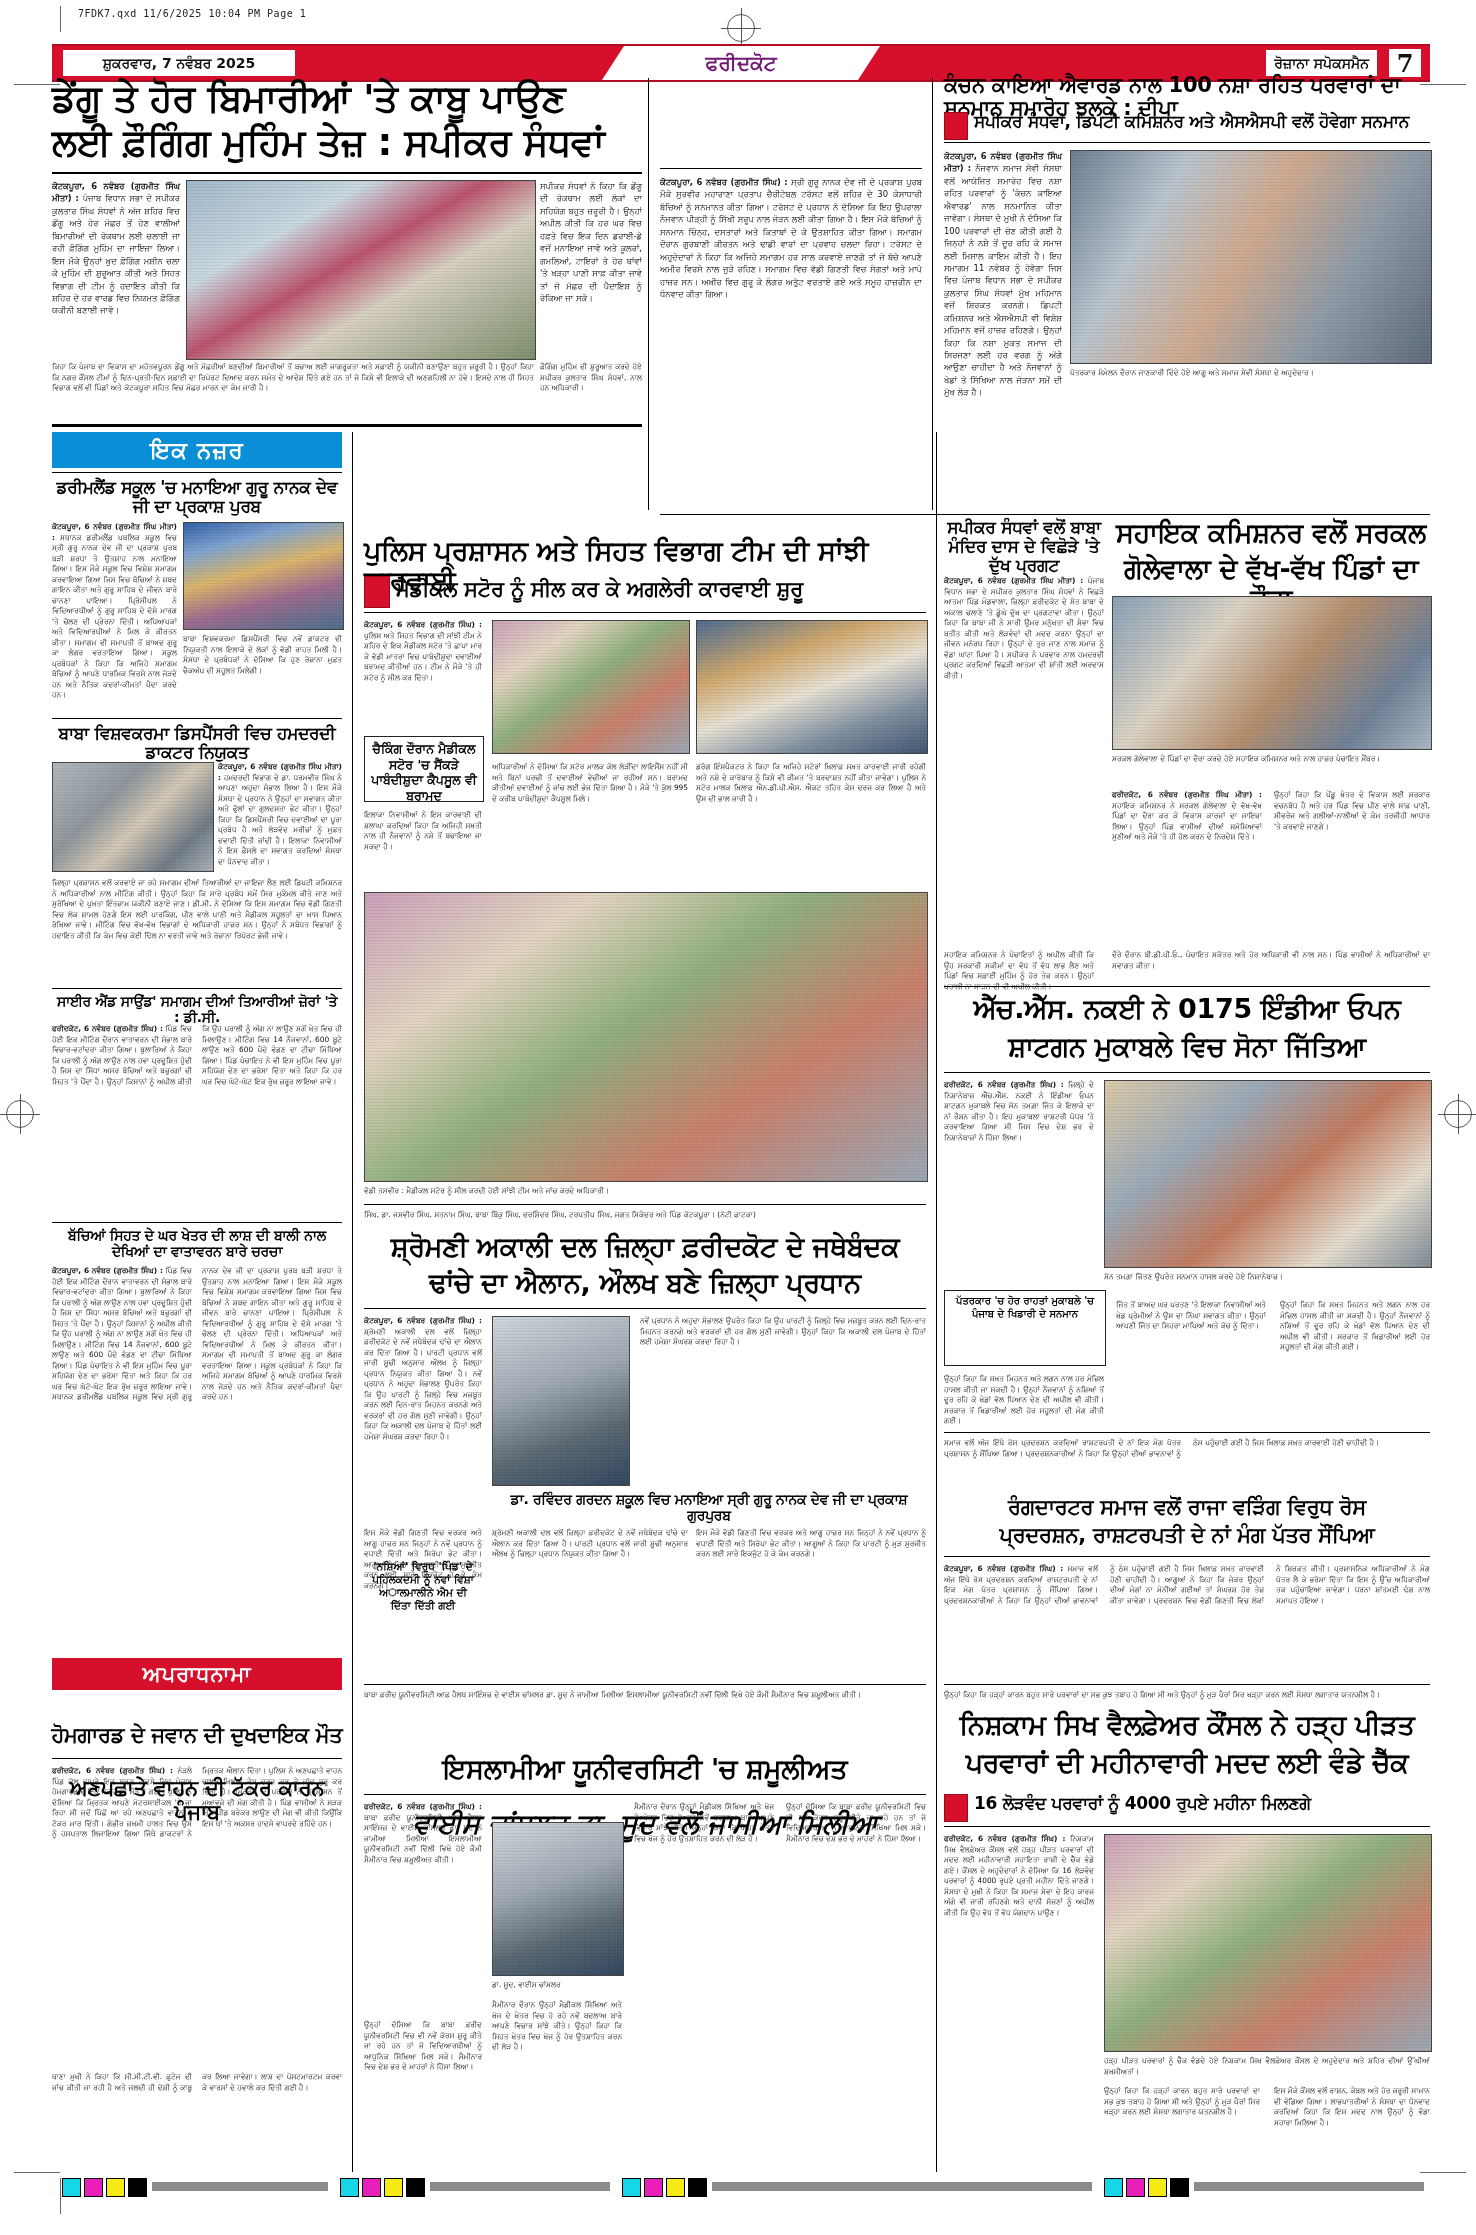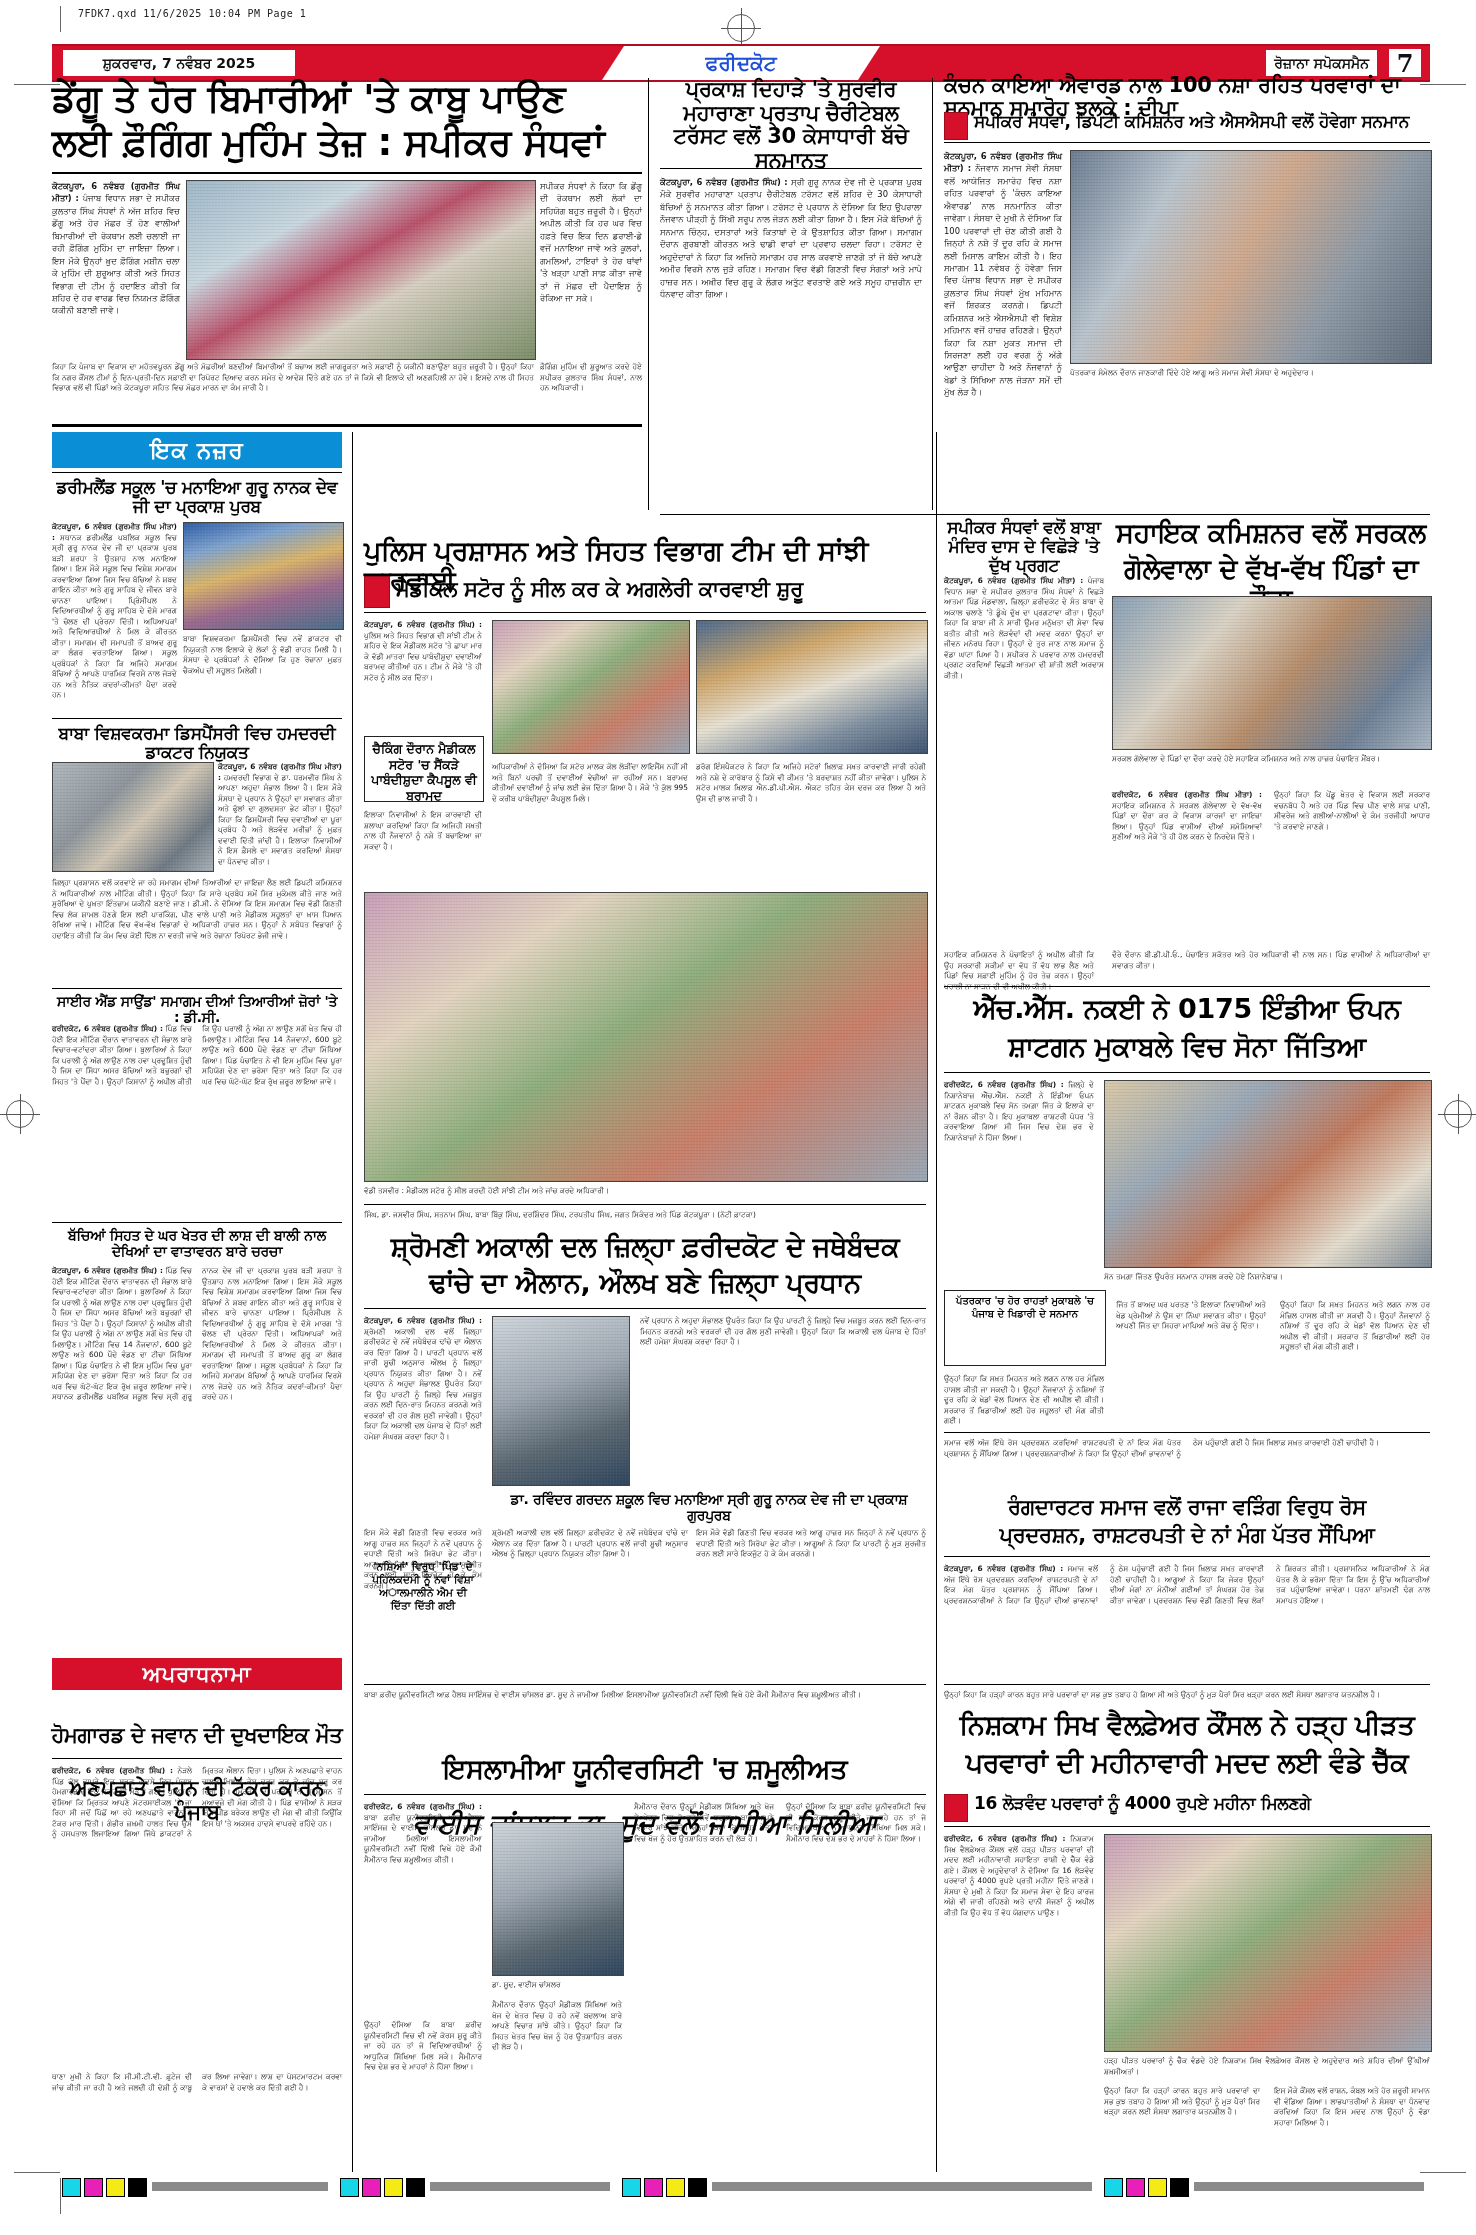--- a/index.html
+++ b/index.html
@@ -20,21 +20,21 @@
   .cropmark{position:absolute;background:#666;}
 
   
   .masthead{position:absolute;left:52px;top:44px;width:1378px;height:34px;
             background:#d6102a;border-top:2px solid #b00c22;border-bottom:2px solid #b00c22;}
   .md-date{position:absolute;left:10px;top:3px;height:26px;min-width:212px;background:#fff;
            border:1px solid #d6102a;display:flex;align-items:center;justify-content:center;
            font-size:14px;font-weight:bold;color:#111;padding:0 10px;}
   .md-city{position:absolute;left:50%;transform:translateX(-50%);top:0px;height:34px;width:278px;
            background:#fff;display:flex;align-items:center;justify-content:center;
-           font-size:20px;font-weight:bold;color:#1d4ed8;
+           font-size:20px;font-weight:bold;color:#701a75;
            clip-path:polygon(22px 0,100% 0,calc(100% - 22px) 100%,0 100%);}
   .md-city::before{content:"";position:absolute;left:-24px;top:0;width:0;height:0;
            border-top:17px solid transparent;border-bottom:17px solid transparent;border-right:24px solid #fff;}
   .md-city::after{content:"";position:absolute;right:-24px;top:0;width:0;height:0;
            border-top:17px solid transparent;border-bottom:17px solid transparent;border-left:24px solid #fff;}
   .md-brand{position:absolute;right:52px;top:3px;height:26px;background:#fff;border:1px solid #d6102a;
             display:flex;align-items:center;padding:0 8px;font-size:14px;font-weight:bold;color:#111;}
   .md-pageno{position:absolute;right:8px;top:2px;width:32px;height:28px;background:#fff;
              border:1px solid #d6102a;display:flex;align-items:center;justify-content:center;
              font-size:24px;font-weight:bold;color:#111;font-family:"DejaVu Serif","Liberation Serif",serif;}
@@ -128,21 +128,20 @@
       <div class="grain"></div>
     </div>
 
   <div class="col body" style="left:540px;top:180px;width:102px;height:175px;">ਸਪੀਕਰ ਸੰਧਵਾਂ ਨੇ ਕਿਹਾ ਕਿ ਡੇਂਗੂ ਦੀ ਰੋਕਥਾਮ ਲਈ ਲੋਕਾਂ ਦਾ ਸਹਿਯੋਗ ਬਹੁਤ ਜ਼ਰੂਰੀ ਹੈ। ਉਨ੍ਹਾਂ ਅਪੀਲ ਕੀਤੀ ਕਿ ਹਰ ਘਰ ਵਿਚ ਹਫ਼ਤੇ ਵਿਚ ਇਕ ਦਿਨ ਡਰਾਈ-ਡੇ ਵਜੋਂ ਮਨਾਇਆ ਜਾਵੇ ਅਤੇ ਕੂਲਰਾਂ, ਗਮਲਿਆਂ, ਟਾਇਰਾਂ ਤੇ ਹੋਰ ਥਾਂਵਾਂ 'ਤੇ ਖੜ੍ਹਾ ਪਾਣੀ ਸਾਫ਼ ਕੀਤਾ ਜਾਵੇ ਤਾਂ ਜੋ ਮੱਛਰ ਦੀ ਪੈਦਾਇਸ਼ ਨੂੰ ਰੋਕਿਆ ਜਾ ਸਕੇ।</div>
 
   <div class="col body tiny" style="left:52px;top:362px;width:482px;height:52px;">ਕਿਹਾ ਕਿ ਪੰਜਾਬ ਦਾ ਵਿਕਾਸ ਦਾ ਮਹੱਤਵਪੂਰਨ ਡੇਂਗੂ ਅਤੇ ਮੱਛਰੀਆਂ ਬਣਦੀਆਂ ਬਿਮਾਰੀਆਂ ਤੋਂ ਬਚਾਅ ਲਈ ਜਾਗਰੂਕਤਾ ਅਤੇ ਸਫ਼ਾਈ ਨੂੰ ਯਕੀਨੀ ਬਣਾਉਣਾ ਬਹੁਤ ਜ਼ਰੂਰੀ ਹੈ। ਉਨ੍ਹਾਂ ਕਿਹਾ ਕਿ ਨਗਰ ਕੌਂਸਲ ਟੀਮਾਂ ਨੂੰ ਦਿਨ-ਪ੍ਰਤੀ-ਦਿਨ ਸਫ਼ਾਈ ਦਾ ਰਿਪੋਰਟ ਦਿਆਦ ਕਰਨ ਸਮੇਤ ਦੇ ਆਦੇਸ਼ ਦਿੱਤੇ ਗਏ ਹਨ ਤਾਂ ਜੋ ਕਿਸੇ ਵੀ ਇਲਾਕੇ ਦੀ ਅਣਗਹਿਲੀ ਨਾ ਹੋਵੇ। ਇਸਦੇ ਨਾਲ ਹੀ ਸਿਹਤ ਵਿਭਾਗ ਵਲੋਂ ਵੀ ਪਿੰਡਾਂ ਅਤੇ ਕੋਟਕਪੂਰਾ ਸਹਿਤ ਵਿਚ ਮੱਛਰ ਮਾਰਨ ਦਾ ਕੰਮ ਜਾਰੀ ਹੈ।</div>
   <div class="col body tiny" style="left:540px;top:362px;width:102px;height:52px;">ਫ਼ੌਗਿੰਗ ਮੁਹਿੰਮ ਦੀ ਸ਼ੁਰੂਆਤ ਕਰਦੇ ਹੋਏ ਸਪੀਕਰ ਕੁਲਤਾਰ ਸਿੰਘ ਸੰਧਵਾਂ, ਨਾਲ ਹਨ ਅਧਿਕਾਰੀ।</div>
 
   <div class="rule-v" style="left:648px;top:78px;height:432px;"></div>
 
-  <div class="col hl hl-md ctr" style="left:660px;top:78px;width:262px;">ਪ੍ਰਕਾਸ਼ ਦਿਹਾੜੇ 'ਤੇ ਸੁਰਵੀਰ ਮਹਾਰਾਣਾ ਪ੍ਰਤਾਪ ਚੈਰੀਟੇਬਲ ਟਰੱਸਟ ਵਲੋਂ 30 ਕੇਸਾਧਾਰੀ ਬੱਚੇ ਸਨਮਾਨਤ</div>
   <div class="rule-h" style="left:660px;top:168px;width:262px;"></div>
   <div class="col body" style="left:660px;top:176px;width:262px;height:330px;">
     <span class="lead">ਕੋਟਕਪੂਰਾ, 6 ਨਵੰਬਰ (ਗੁਰਮੀਤ ਸਿੰਘ) :</span>
     <span>ਸ੍ਰੀ ਗੁਰੂ ਨਾਨਕ ਦੇਵ ਜੀ ਦੇ ਪ੍ਰਕਾਸ਼ ਪੁਰਬ ਮੌਕੇ ਸੁਰਵੀਰ ਮਹਾਰਾਣਾ ਪ੍ਰਤਾਪ ਚੈਰੀਟੇਬਲ ਟਰੱਸਟ ਵਲੋਂ ਸ਼ਹਿਰ ਦੇ 30 ਕੇਸਾਧਾਰੀ ਬੱਚਿਆਂ ਨੂੰ ਸਨਮਾਨਤ ਕੀਤਾ ਗਿਆ। ਟਰੱਸਟ ਦੇ ਪ੍ਰਧਾਨ ਨੇ ਦੱਸਿਆ ਕਿ ਇਹ ਉਪਰਾਲਾ ਨੌਜਵਾਨ ਪੀੜ੍ਹੀ ਨੂੰ ਸਿੱਖੀ ਸਰੂਪ ਨਾਲ ਜੋੜਨ ਲਈ ਕੀਤਾ ਗਿਆ ਹੈ। ਇਸ ਮੌਕੇ ਬੱਚਿਆਂ ਨੂੰ ਸਨਮਾਨ ਚਿੰਨ੍ਹ, ਦਸਤਾਰਾਂ ਅਤੇ ਕਿਤਾਬਾਂ ਦੇ ਕੇ ਉਤਸ਼ਾਹਿਤ ਕੀਤਾ ਗਿਆ। ਸਮਾਗਮ ਦੌਰਾਨ ਗੁਰਬਾਣੀ ਕੀਰਤਨ ਅਤੇ ਢਾਡੀ ਵਾਰਾਂ ਦਾ ਪ੍ਰਵਾਹ ਚਲਦਾ ਰਿਹਾ। ਟਰੱਸਟ ਦੇ ਅਹੁਦੇਦਾਰਾਂ ਨੇ ਕਿਹਾ ਕਿ ਅਜਿਹੇ ਸਮਾਗਮ ਹਰ ਸਾਲ ਕਰਵਾਏ ਜਾਣਗੇ ਤਾਂ ਜੋ ਬੱਚੇ ਆਪਣੇ ਅਮੀਰ ਵਿਰਸੇ ਨਾਲ ਜੁੜੇ ਰਹਿਣ। ਸਮਾਗਮ ਵਿਚ ਵੱਡੀ ਗਿਣਤੀ ਵਿਚ ਸੰਗਤਾਂ ਅਤੇ ਮਾਪੇ ਹਾਜ਼ਰ ਸਨ। ਅਖ਼ੀਰ ਵਿਚ ਗੁਰੂ ਕੇ ਲੰਗਰ ਅਤੁੱਟ ਵਰਤਾਏ ਗਏ ਅਤੇ ਸਮੂਹ ਹਾਜ਼ਰੀਨ ਦਾ ਧੰਨਵਾਦ ਕੀਤਾ ਗਿਆ।</span>
   </div>
   <div class="rule-v" style="left:932px;top:78px;height:432px;"></div>
 
   <div class="col hl hl-md" style="left:944px;top:74px;width:486px;line-height:1.1;">ਕੰਚਨ ਕਾਇਆ ਐਵਾਰਡ ਨਾਲ 100 ਨਸ਼ਾ ਰਹਿਤ ਪਰਵਾਰਾਂ ਦਾ ਸਨਮਾਨ ਸਮਾਰੋਹ ਝਲਕੇ : ਦੀਪਾ</div>
   <div class="redsq" style="left:944px;top:112px;width:22px;height:26px;"></div>
   <div class="col hl hl-sm" style="left:974px;top:112px;width:456px;">ਸਪੀਕਰ ਸੰਧਵਾਂ, ਡਿਪਟੀ ਕਮਿਸ਼ਨਰ ਅਤੇ ਐਸਐਸਪੀ ਵਲੋਂ ਹੋਵੇਗਾ ਸਨਮਾਨ</div>

